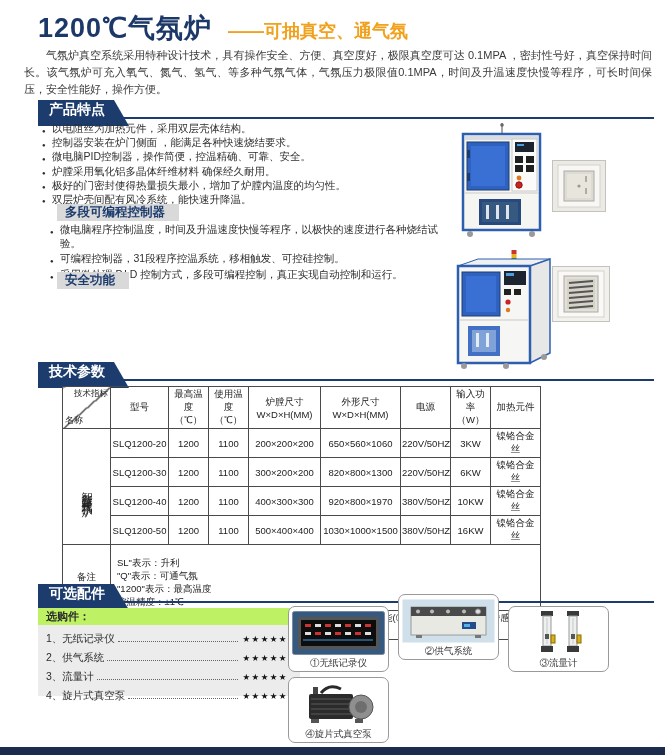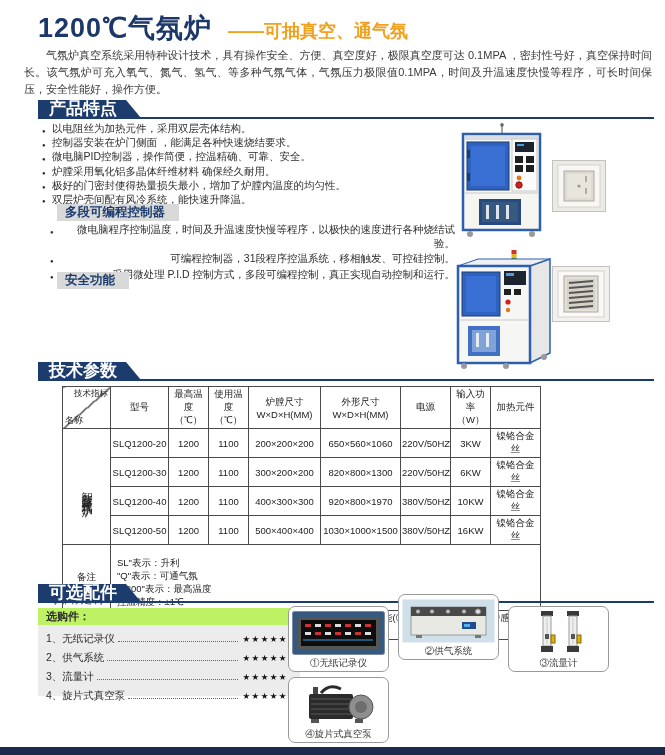--- a/index.html
+++ b/index.html
@@ -10,22 +10,22 @@
   
   .title-row { position:absolute; left:38px; top:10px; display:flex; align-items:baseline; white-space:nowrap; }
   .main-title { font-size:27px; font-weight:800; color:#1c3868; letter-spacing:1px; }
   .sub-title { font-size:18px; font-weight:800; color:#f0a11d; margin-left:16px; }
 
   .intro { position:absolute; left:24px; top:47px; width:628px; font-size:11px; line-height:17px;
            color:#3a3a3a; text-indent:2em; text-align:justify; }
 
   
   .sec-line { position:absolute; height:2px; background:#1d3c6e; }
-  .banner { position:absolute; height:18px; line-height:18px; background:#1d3c6e; color:#fff;
-            font-size:17px; font-weight:bold; padding:0 24px 0 11px;
+  .banner { position:absolute; height:26px; line-height:18px; background:#1d3c6e; color:#fff;
+            font-size:14px; font-weight:bold; padding:0 24px 0 11px;
             clip-path:polygon(0 0, calc(100% - 15px) 0, 100% 100%, 0 100%); }
   .subheader { position:absolute; background:#d9d9d9; color:#1d3c6e; font-weight:bold;
                font-size:12.5px; padding:1px 14px 1px 8px; line-height:15px; }
 
   
   .blist { position:absolute; list-style:none; }
   .blist li { position:relative; padding-left:10px; font-size:10.5px; line-height:13.6px; color:#2e2e2e; }
   .blist li::before { content:"●"; position:absolute; left:0; top:2.5px; font-size:6px; color:#2e2e2e; }
   #features-list li { margin-bottom:0.6px; }
   #prog-list li { margin-bottom:2.2px; }
@@ -89,21 +89,21 @@
   <ul class="blist" id="features-list" style="left:42px; top:122px; width:400px;">
     <li>以电阻丝为加热元件，采用双层壳体结构。</li>
     <li>控制器安装在炉门侧面 ，能满足各种快速烧结要求。</li>
     <li>微电脑PID控制器，操作简便，控温精确、可靠、安全。</li>
     <li>炉膛采用氧化铝多晶体纤维材料 确保经久耐用。</li>
     <li>极好的门密封使得热量损失最小，增加了炉膛内温度的均匀性。</li>
     <li>双层炉壳间配有风冷系统，能快速升降温。</li>
   </ul>
 
   <div class="subheader" style="left:57px; top:204px;">多段可编程控制器</div>
-  <ul class="blist" id="prog-list" style="left:50px; top:223px; width:405px;text-align:right;">
+  <ul class="blist" id="prog-list" style="left:50px; top:223px; width:405px;">
     <li>微电脑程序控制温度，时间及升温速度快慢等程序，以极快的速度进行各种烧结试验。</li>
     <li>可编程控制器，31段程序控温系统，移相触发、可控硅控制。</li>
     <li>采用微处理 P.I.D 控制方式，多段可编程控制，真正实现自动控制和运行。</li>
   </ul>
 
   <div class="subheader" style="left:57px; top:272px;">安全功能</div>
 
   <svg class="photo" style="left:452px; top:123px;" width="95" height="118" viewBox="0 0 95 118">
     <line x1="50" y1="0" x2="50" y2="11" stroke="#888" stroke-width="1.5"></line>
     <circle cx="50" cy="2" r="1.8" fill="#666"></circle>

